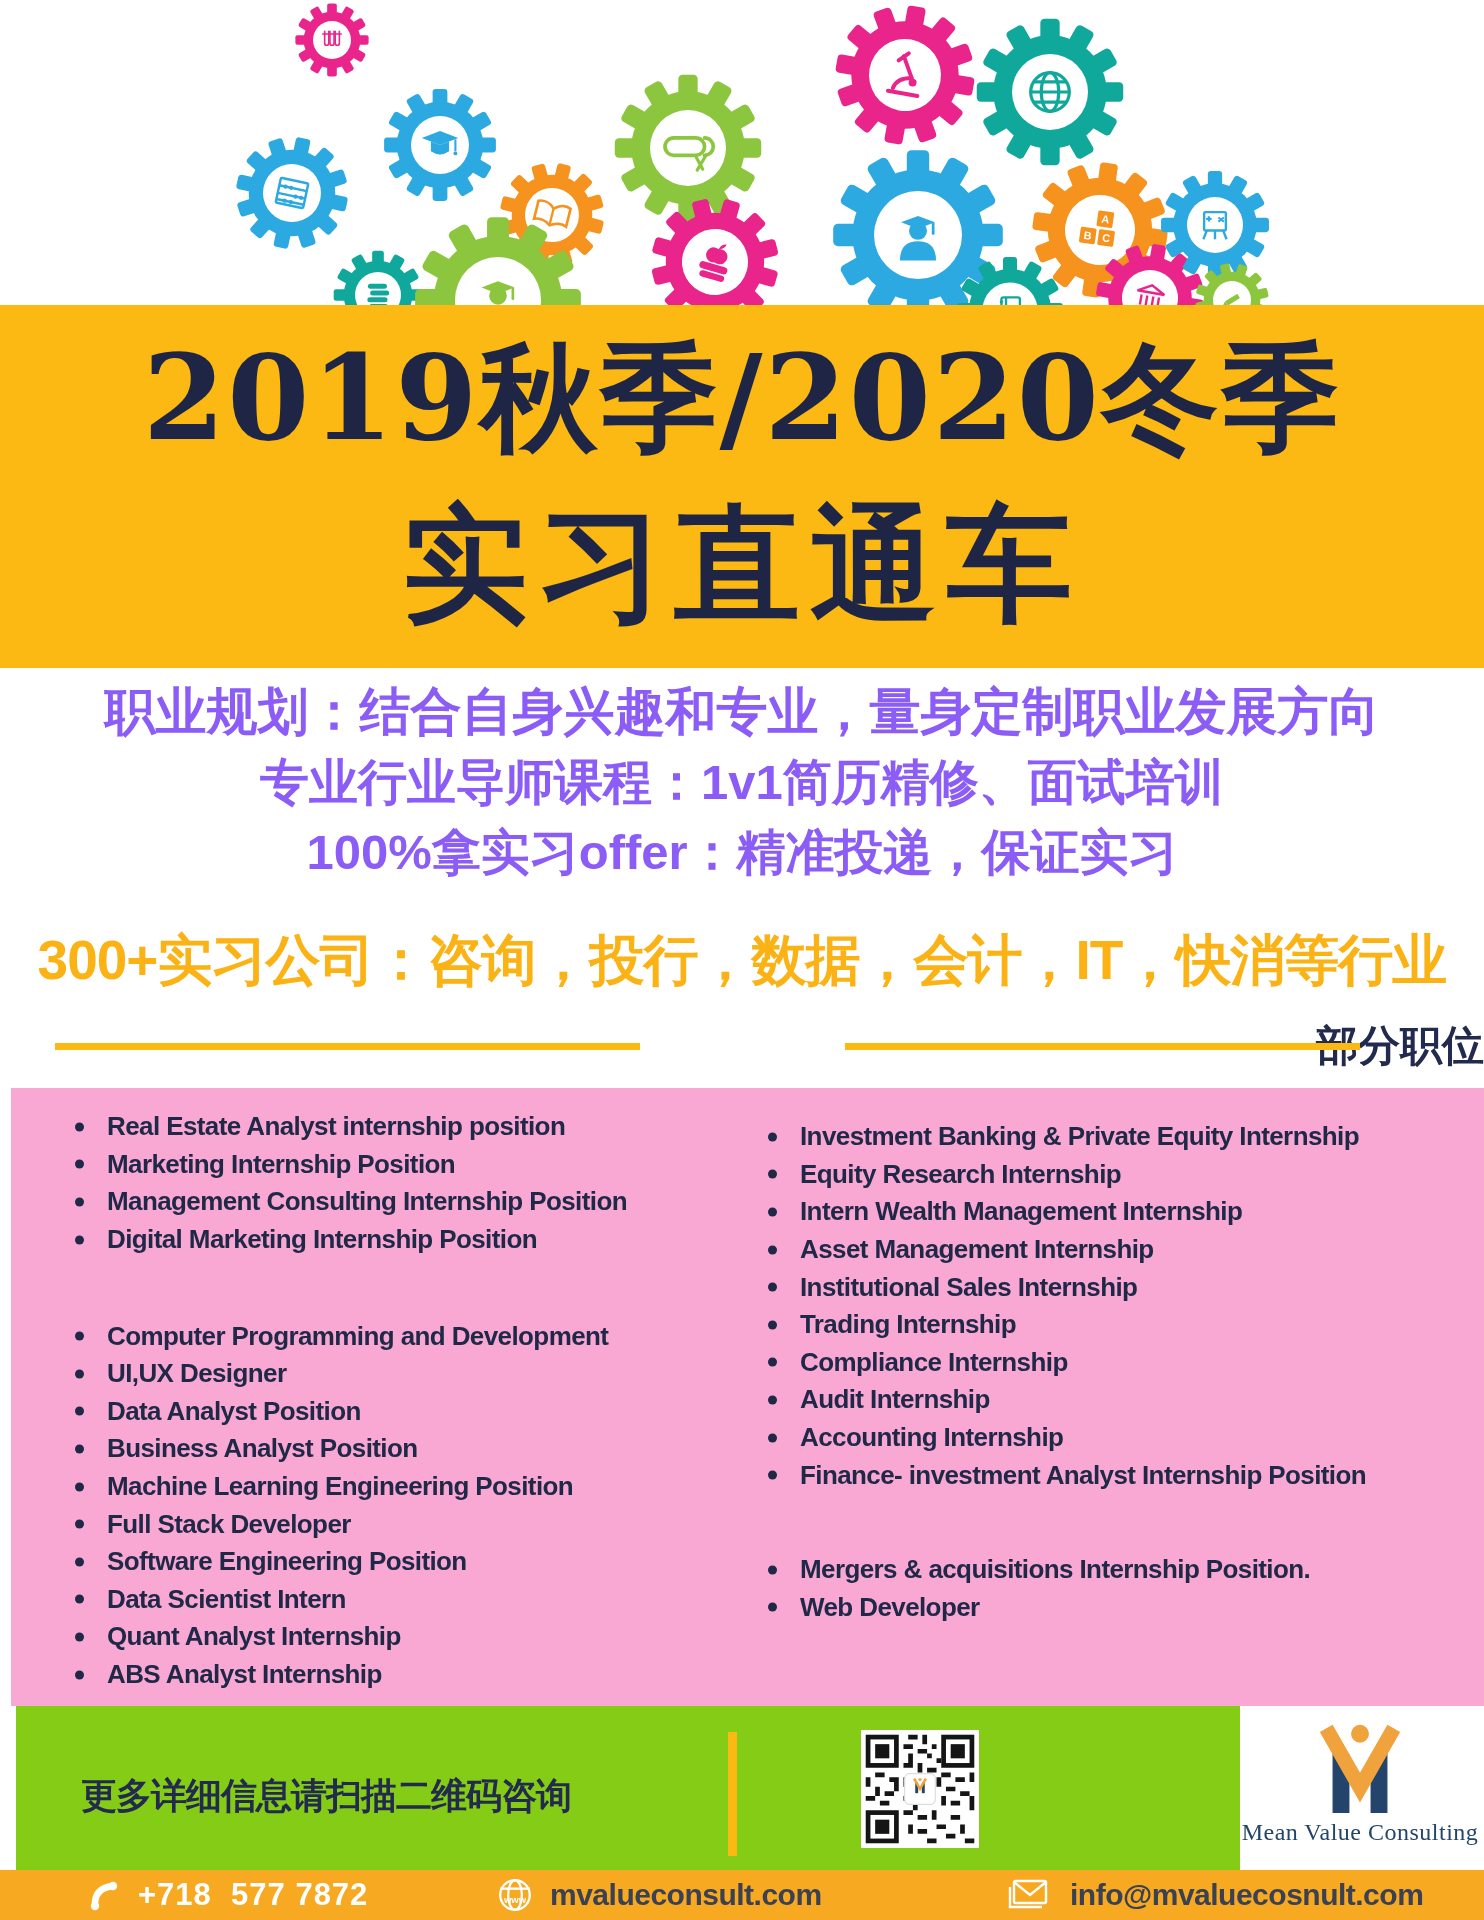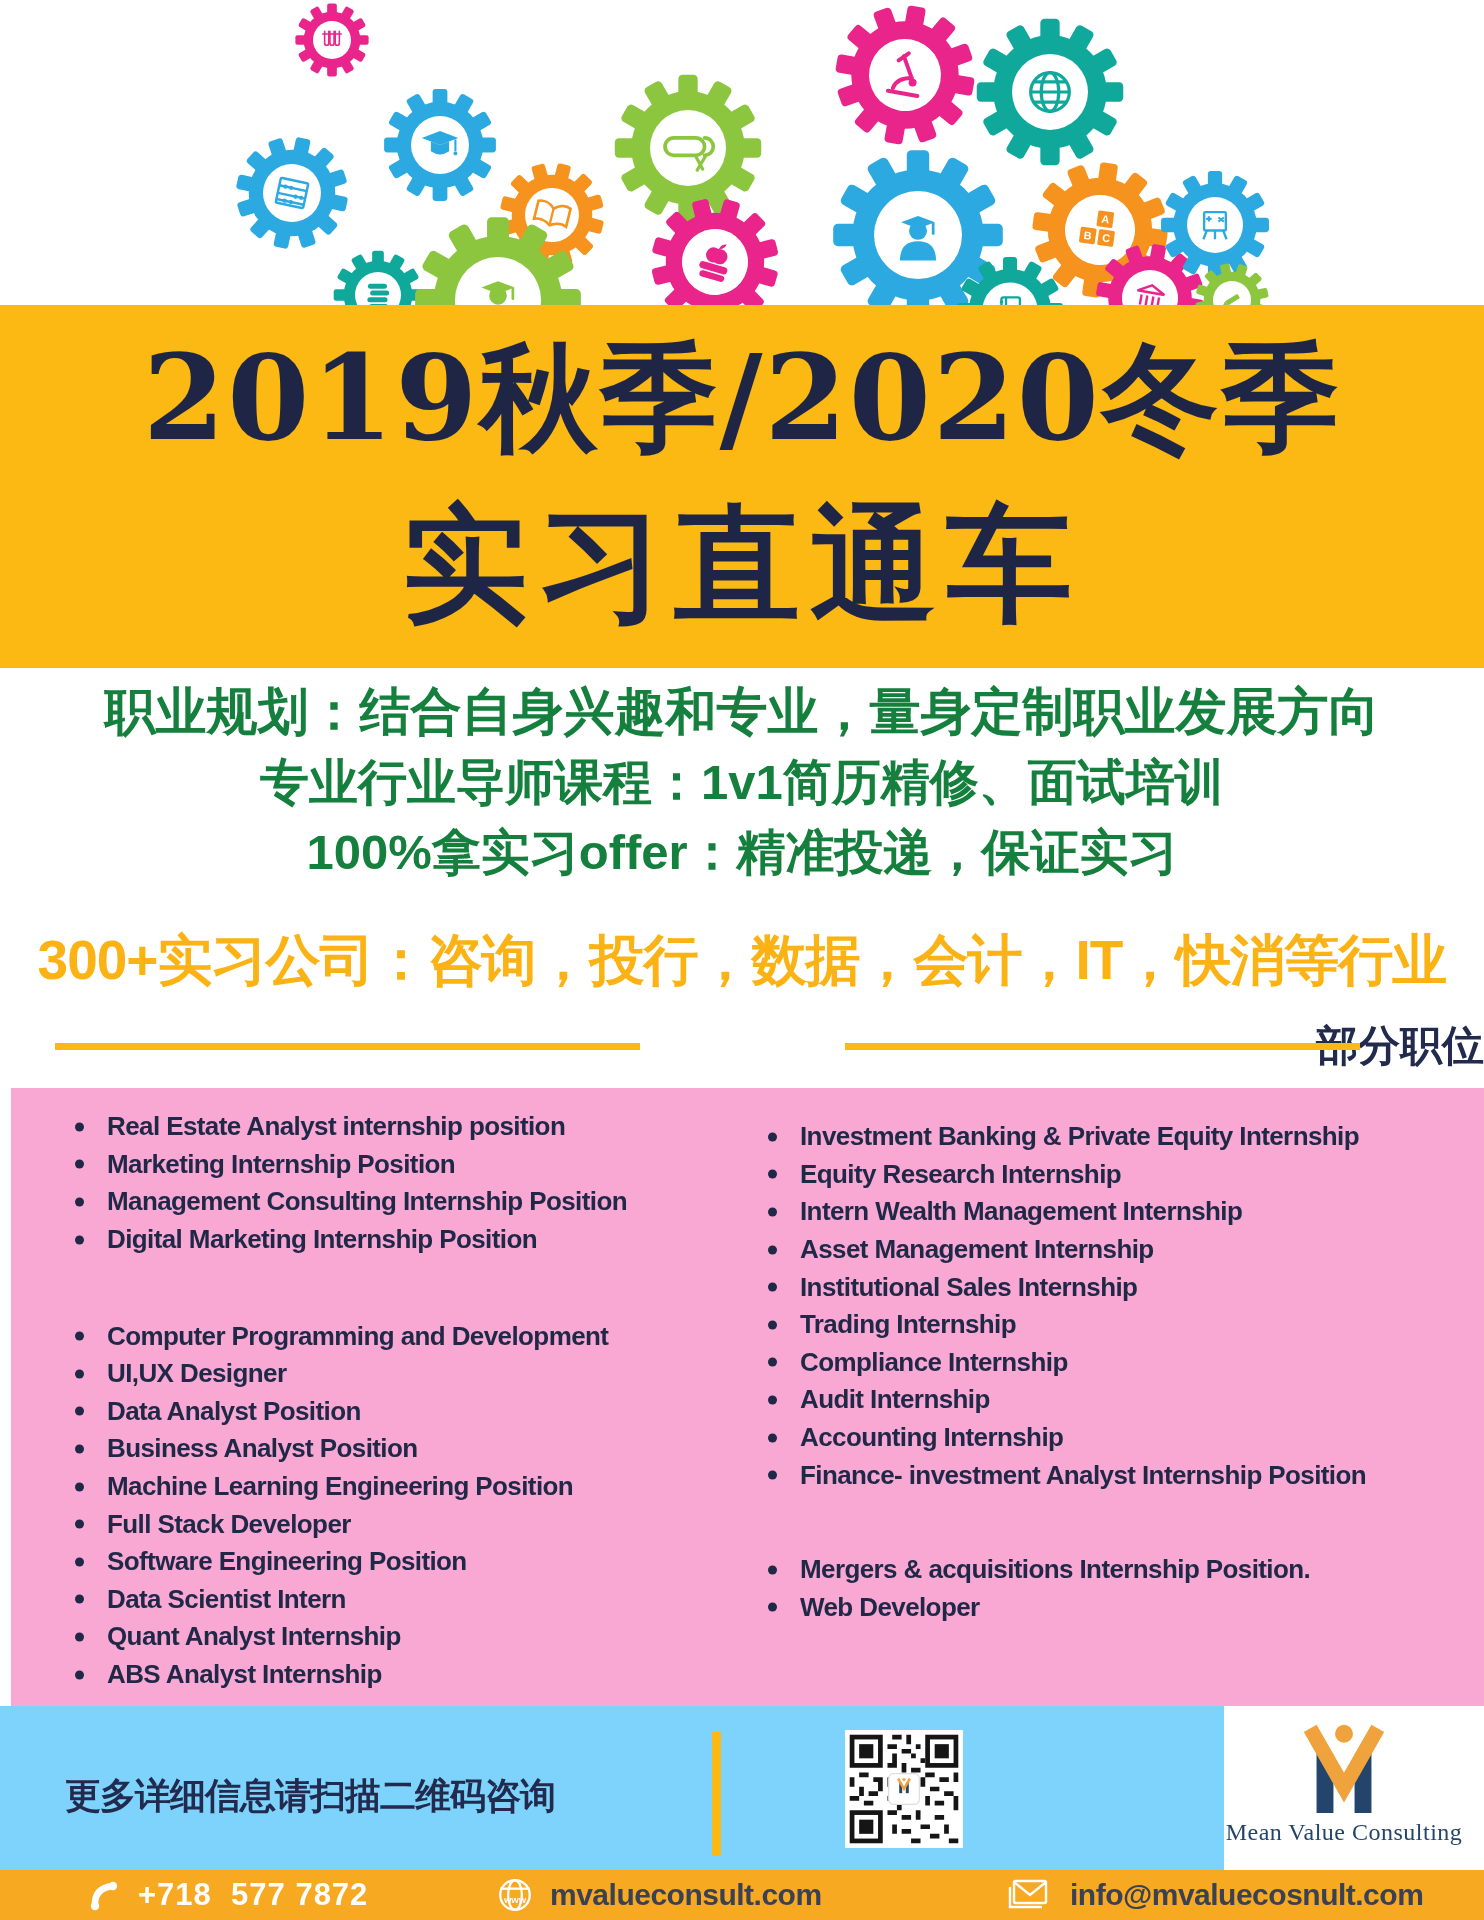--- a/index.html
+++ b/index.html
@@ -13,21 +13,21 @@
   .c-orange{color:#F6921E}.c-teal{color:#11A89C}
 
   
   .banner{position:absolute;left:0;top:305px;width:1484px;height:363px;background:#FCB813;}
   .title{position:absolute;left:0;width:100%;text-align:center;color:#1F2645;
          font-family:"DejaVu Serif","Liberation Serif",serif;font-weight:bold;line-height:1;}
   .title1{top:34px;font-size:118px;letter-spacing:2px;}
   .title2{top:196px;font-size:126px;letter-spacing:10px;}
 
   
-  .intro{position:absolute;left:0;width:100%;text-align:center;color:#15803d;
+  .intro{position:absolute;left:0;width:100%;text-align:center;color:#8b5cf6;
          font-weight:bold;line-height:1.1;}
   .intro-1{top:684px;font-size:51px;}
   .intro-2{top:756px;font-size:49px;}
   .intro-3{top:826px;font-size:49px;}
 
   .highlight{position:absolute;left:0;top:924px;width:100%;text-align:center;
              color:#FBB215;font-weight:bold;font-size:55px;letter-spacing:-1px;}
 
   
   .section-label{position:absolute;left:0;top:1018px;width:100%;text-align:right;
@@ -43,21 +43,21 @@
   .col-left{left:62px;top:20px;}
   .col-right{left:755px;top:30px;}
   .plist li{position:relative;height:37.6px;display:flex;align-items:center;padding-left:34px;
             color:#1F2847;font-weight:bold;font-size:26px;letter-spacing:-0.6px;white-space:nowrap;}
   .plist li::before{content:"";position:absolute;left:2px;top:50%;transform:translateY(-50%);
             width:9px;height:9px;border-radius:50%;background:#1F2847;}
   .group-gap-left{height:59px;}
   .group-gap-right{height:57px;}
 
   
-  .footband{position:absolute;left:0;top:1706px;width:1224px;height:164px;background:#7dd3fc;}
+  .footband{position:absolute;left:16px;top:1706px;width:1224px;height:164px;background:#84cc16;}
   .cta{position:absolute;left:10px;top:66px;width:600px;text-align:center;
        color:#222B4E;font-weight:bold;font-size:36px;letter-spacing:-1px;}
   .vrule{position:absolute;left:712px;top:26px;width:9px;height:124px;background:#FCB813;}
   .qr{position:absolute;left:845px;top:24px;width:118px;height:118px;}
   .logo{position:absolute;left:1215px;top:14px;width:258px;text-align:center;}
   .logo svg.mark{display:block;margin:0 auto;}
   .logo-name{margin-top:4px;color:#24456B;font-family:"Liberation Serif","DejaVu Serif",serif;
              font-size:24px;letter-spacing:0.5px;}
 
   

